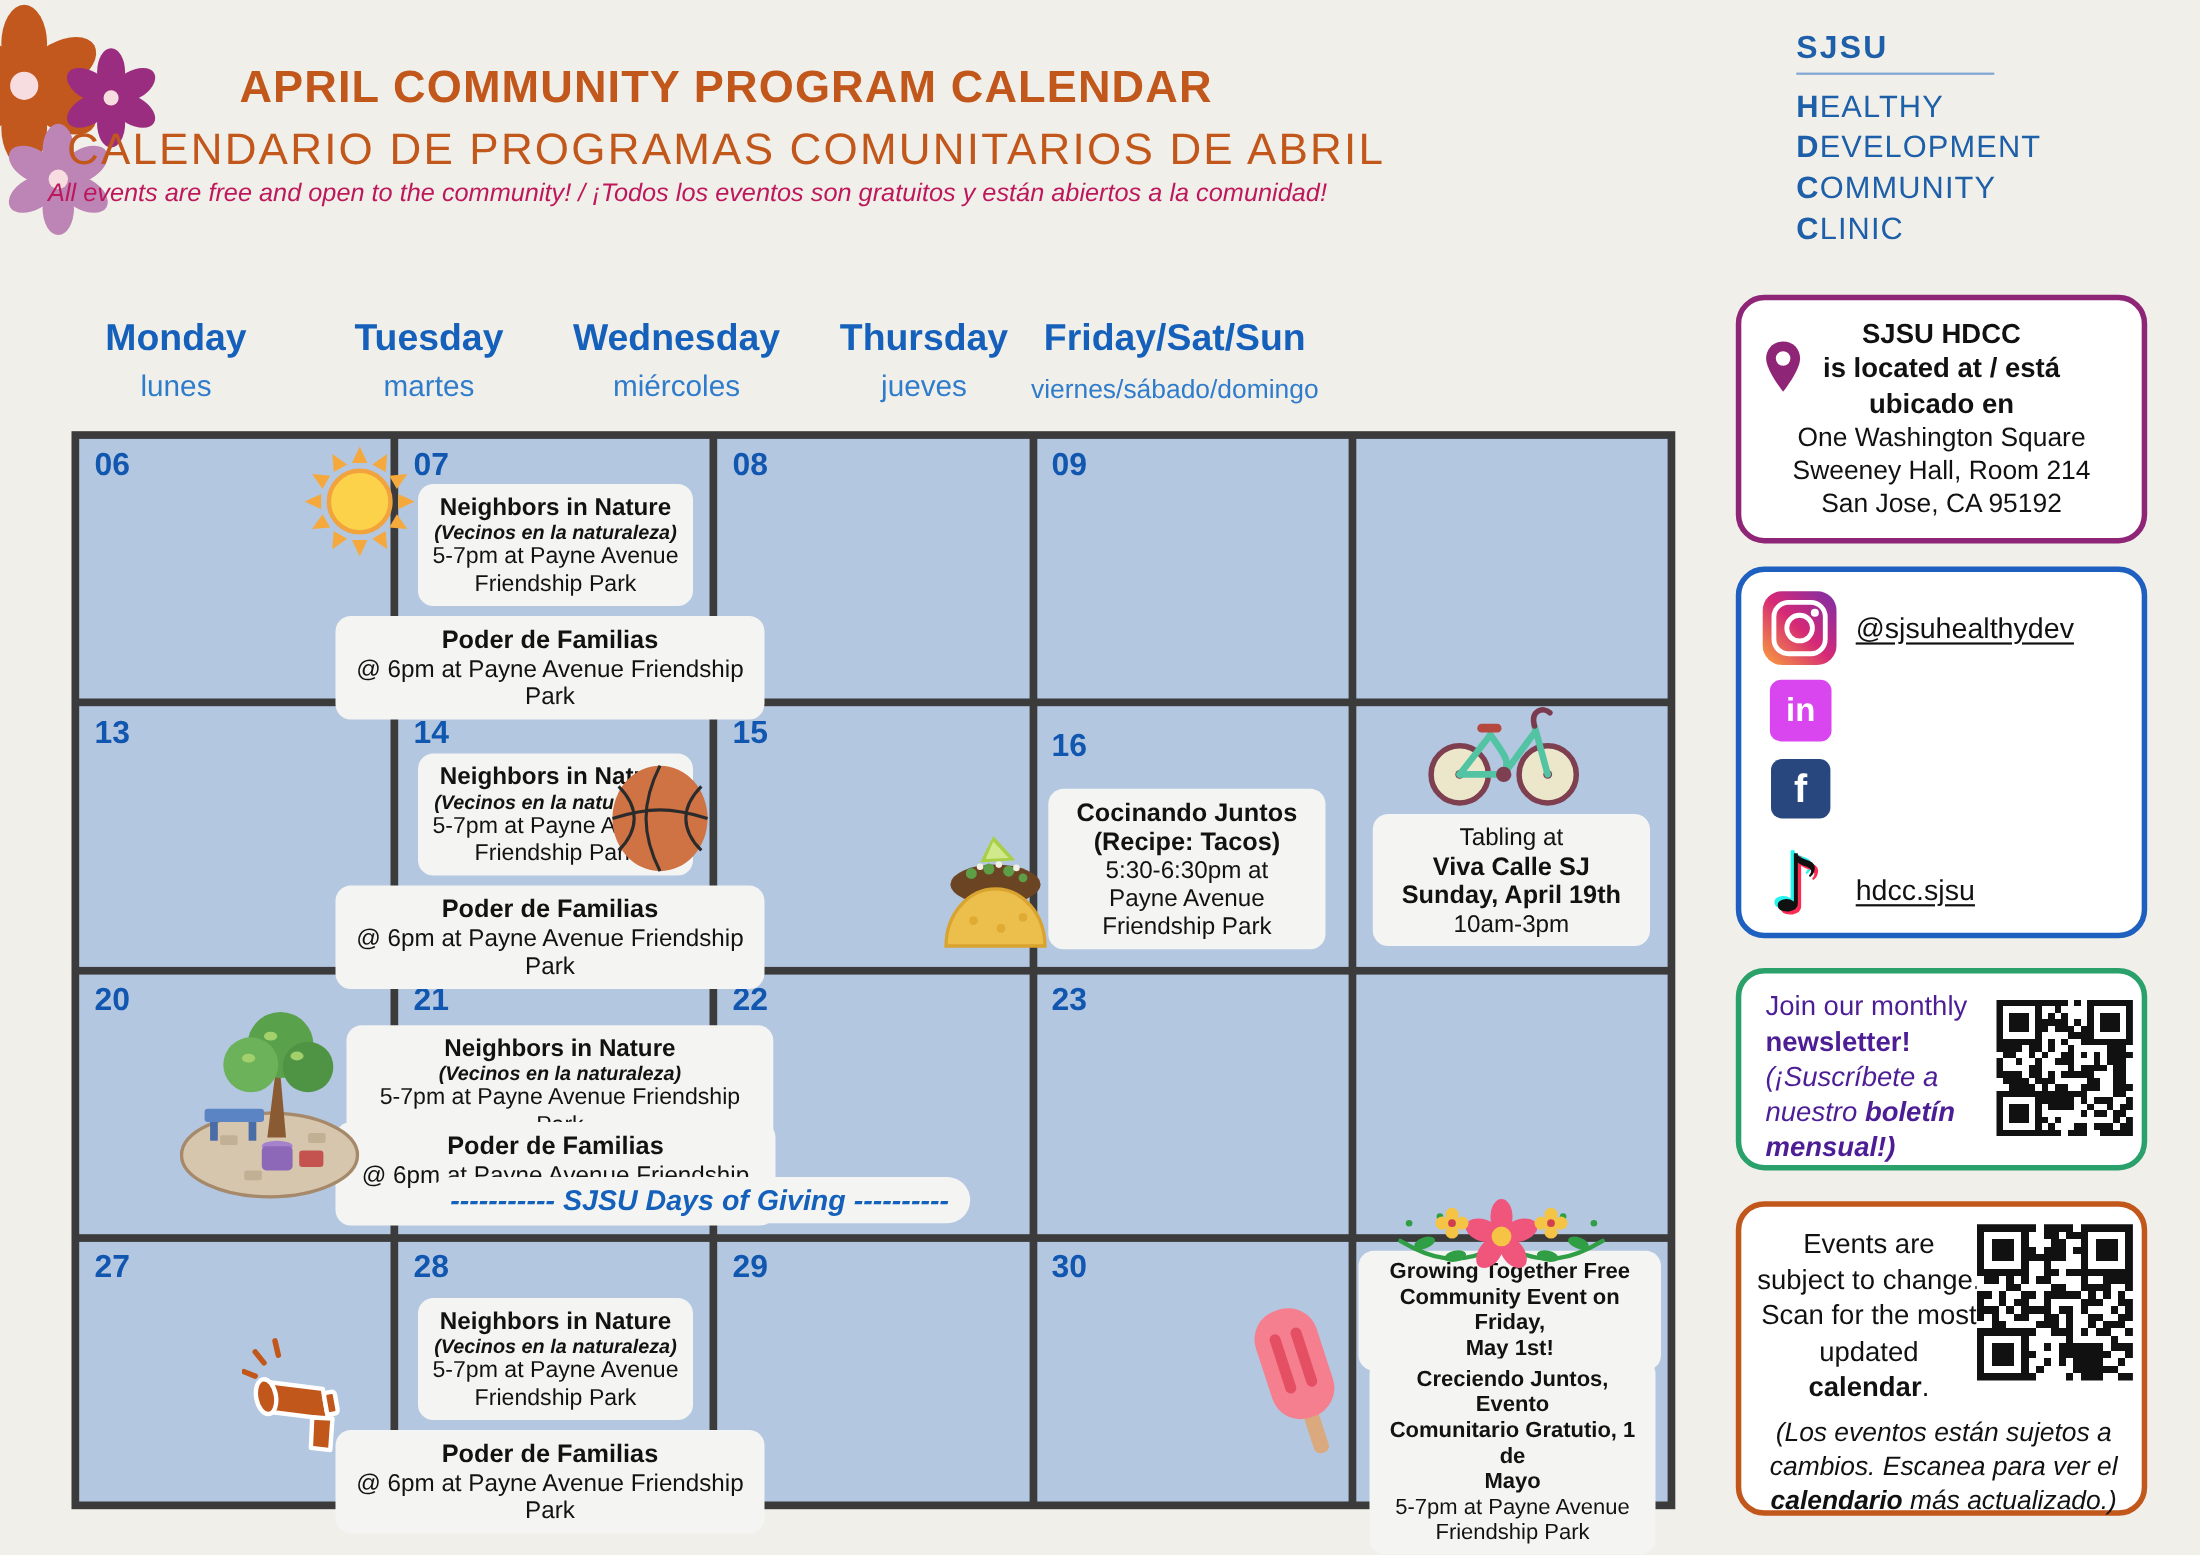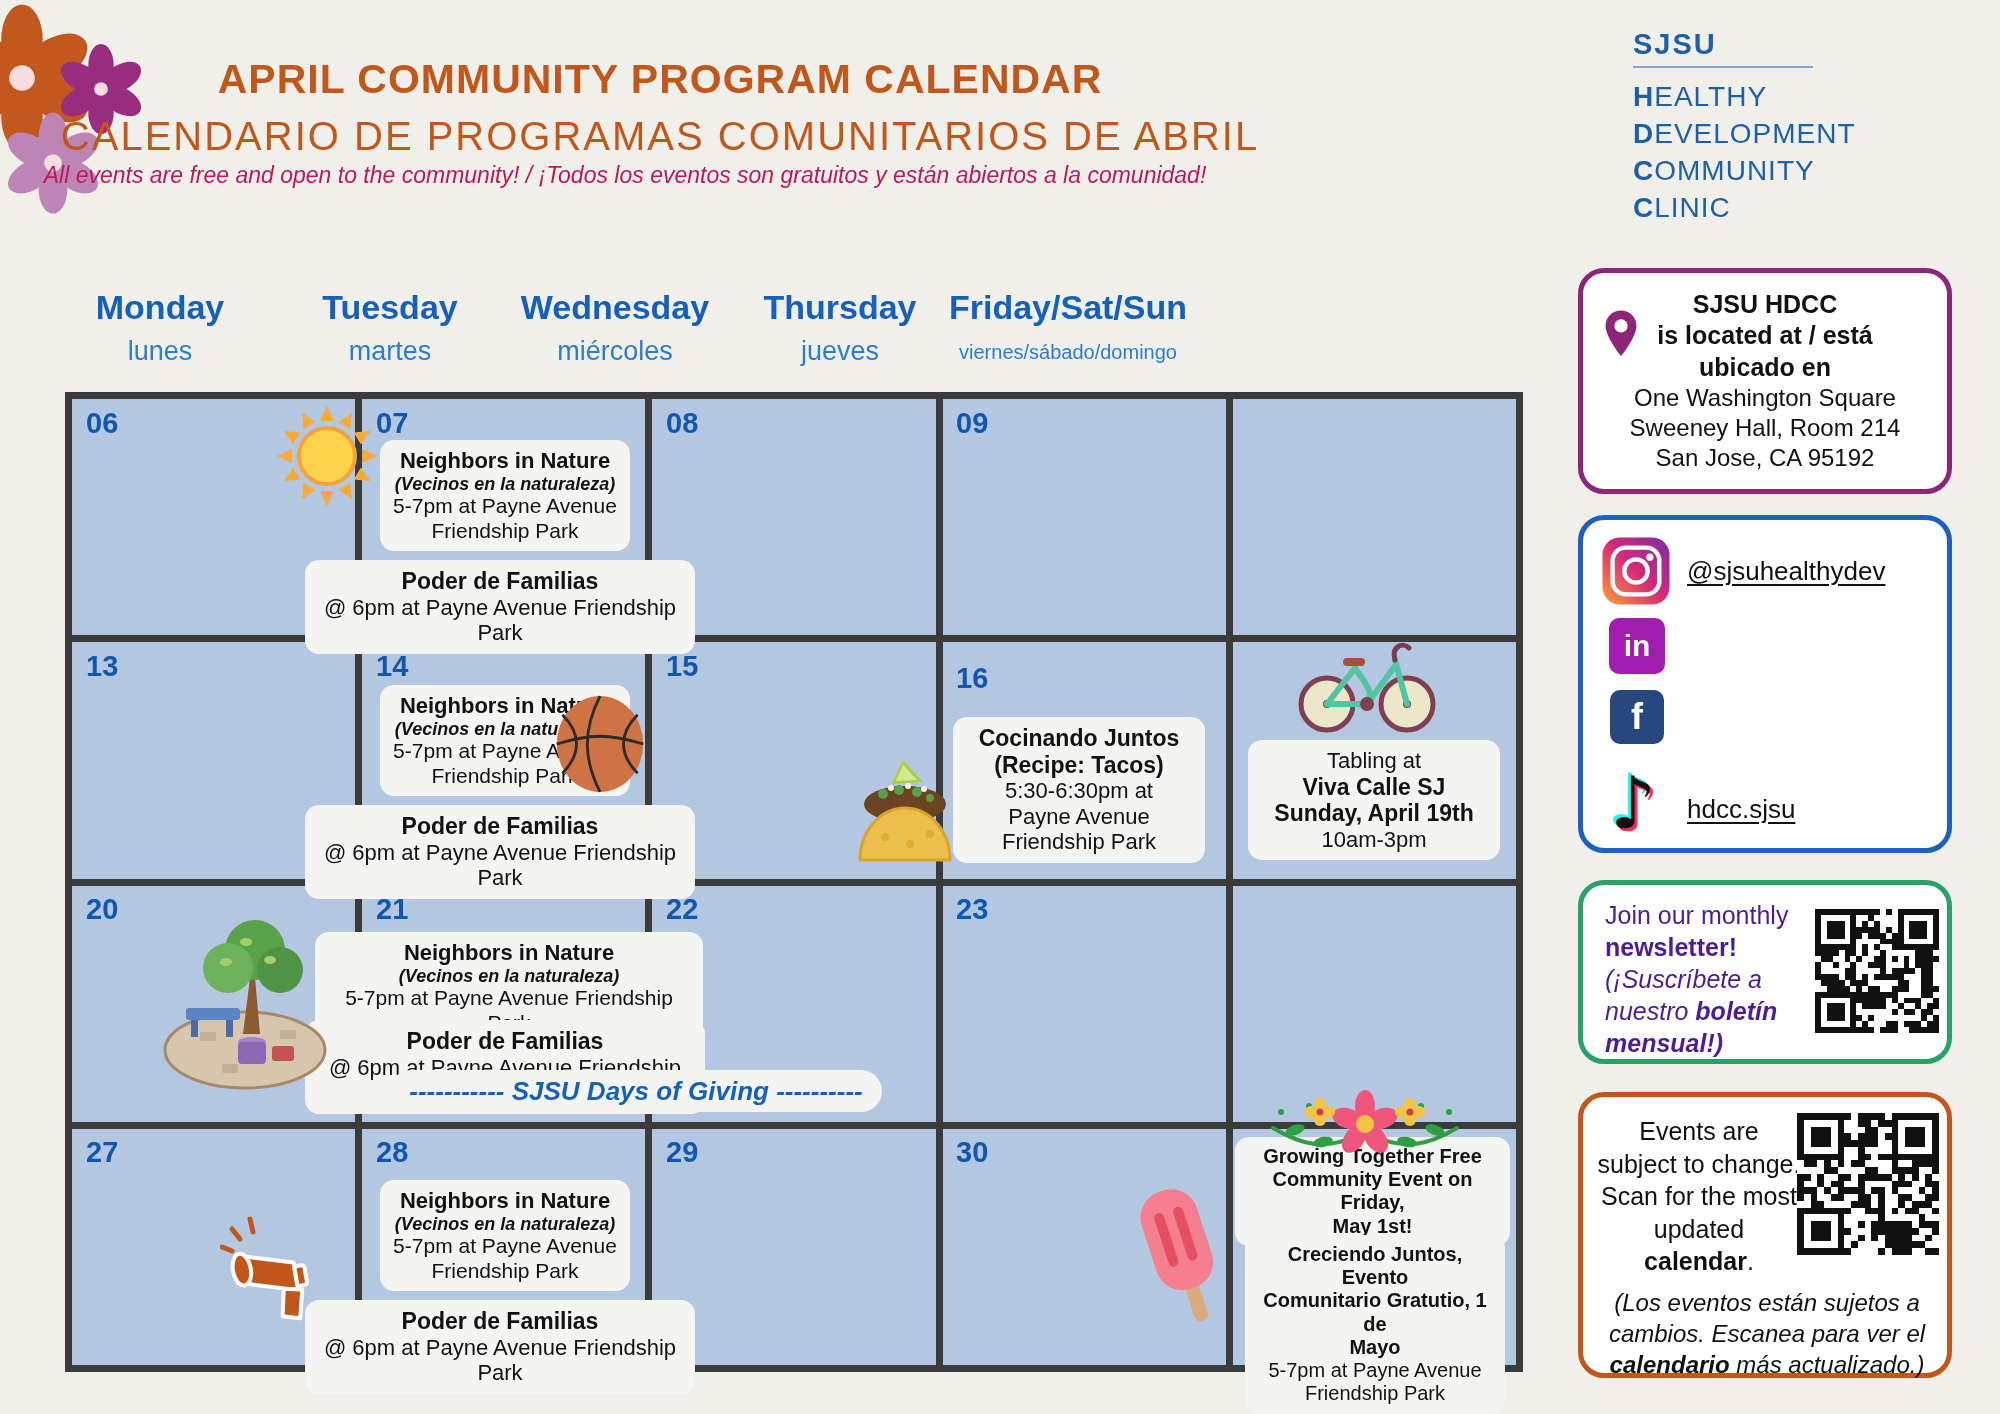--- a/index.html
+++ b/index.html
@@ -22,21 +22,21 @@
   .logo { position:absolute; left:1633px; top:28px; color:#1d5fa8; }
   .logo .school { font-size:29px; font-weight:600; letter-spacing:2px; }
   .logo .rule { width:180px; height:2px; background:#7fa6d4; margin:5px 0 10px 0; }
   .logo .line { font-size:28px; font-weight:500; letter-spacing:1px; line-height:37px; }
   .logo .line b { font-weight:800; }
 
   
   .dow { position:absolute; top:288px; width:280px; text-align:center; }
   .dow .en { font-size:34px; font-weight:800; color:#1460bb; }
   .dow .es { font-size:27px; font-weight:400; color:#2f7ccc; margin-top:9px; }
-  .dow .es.small { font-size:20px; margin-top:14px; }
+  .dow .es.small { font-size:24px; margin-top:14px; }
 
   
   .grid { position:absolute; left:65px; top:392px; width:1458px; height:980px;
     background:#3b3b3b; display:grid; grid-template-columns:repeat(5,1fr);
     grid-template-rows:repeat(4,1fr); gap:7px; padding:7px; }
   .cell { background:#b4c7e1; }
   .date { position:absolute; font-size:29px; font-weight:800; color:#1157b0; z-index:2; }
 
   .card { position:absolute; background:#f4f4f2; border-radius:14px; padding:8px 10px;
     text-align:center; color:#121212; z-index:3; line-height:1.16; }
@@ -435,21 +435,21 @@
             <stop offset="1" stop-color="#7b2ea8"></stop>
       </linearGradient>
         </defs>
       <rect x="1" y="1" width="46" height="46" rx="12" fill="url(#iggrad)"></rect>
       <rect x="8" y="8" width="32" height="32" rx="9" fill="none" stroke="#fff" stroke-width="3"></rect>
       <circle cx="24" cy="24" r="8" fill="none" stroke="#fff" stroke-width="3"></circle>
       <circle cx="33.5" cy="14.5" r="2.5" fill="#fff"></circle>
     </svg>
     <a class="soc-link" style="left:104px; top:34px;">@sjsuhealthydev</a>
 
-    <div class="sq-icon" style="left:26px; top:98px; width:56px; height:56px; background:#a21caf; border-radius:10px; font-size:30px;">in</div>
+    <div class="sq-icon" style="left:26px; top:98px; width:56px; height:56px; background:#d946ef; border-radius:10px; font-size:30px;">in</div>
     <div class="sq-icon" style="left:27px; top:170px; width:54px; height:54px; background:#29477f; border-radius:10px; font-size:36px;">f</div>
 
     <div style="position:absolute; left:22px; top:238px; width:80px; height:90px;">
       <span class="tiktok-note" style="left:2px; top:0px; color:#25f4ee;">♪</span>
       <span class="tiktok-note" style="left:8px; top:6px; color:#fe2c55;">♪</span>
       <span class="tiktok-note" style="left:5px; top:3px; color:#111;">♪</span>
     </div>
     <a class="soc-link" style="left:104px; top:272px;">hdcc.sjsu</a>
   </div>
 

